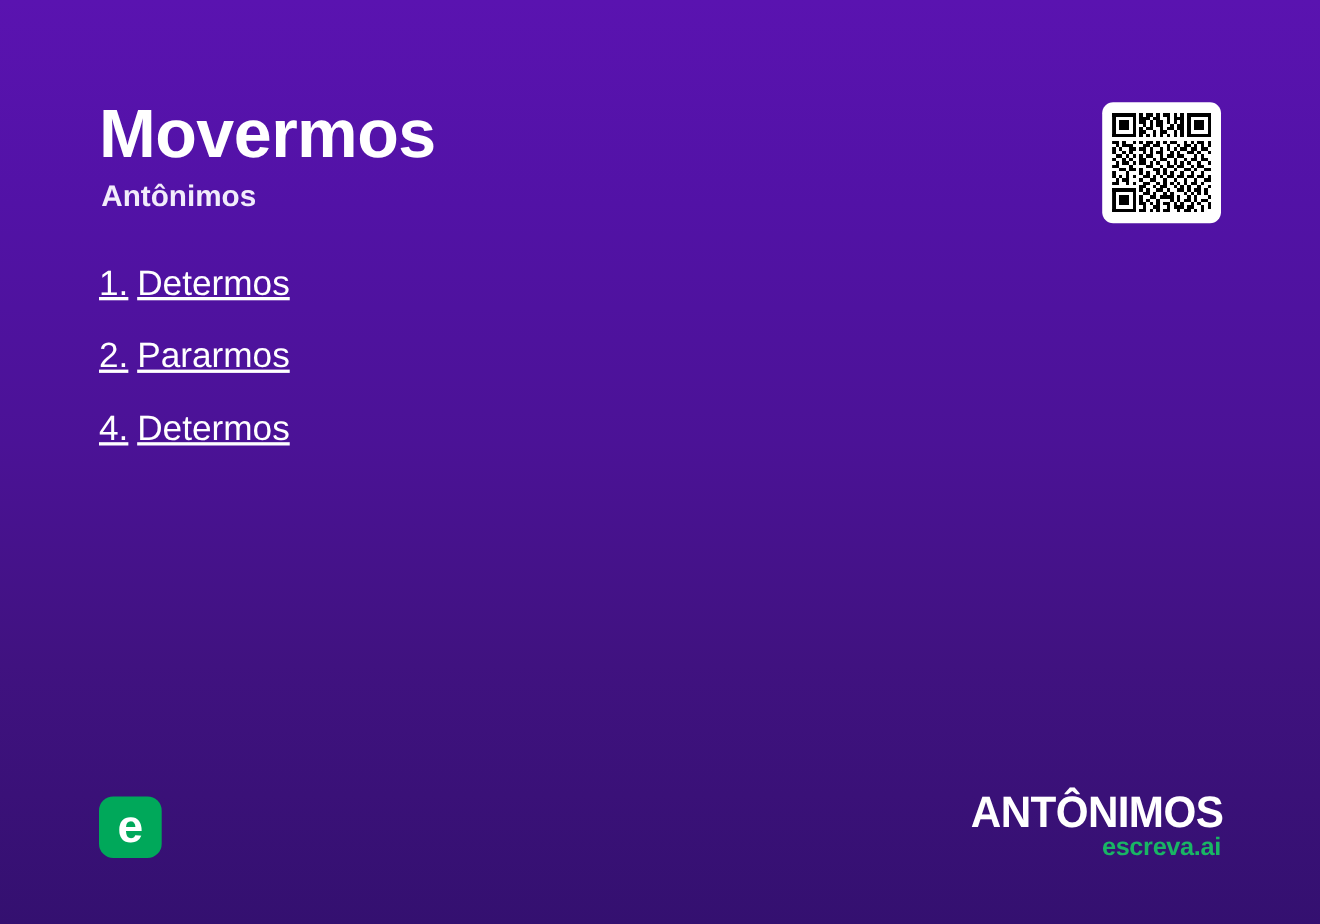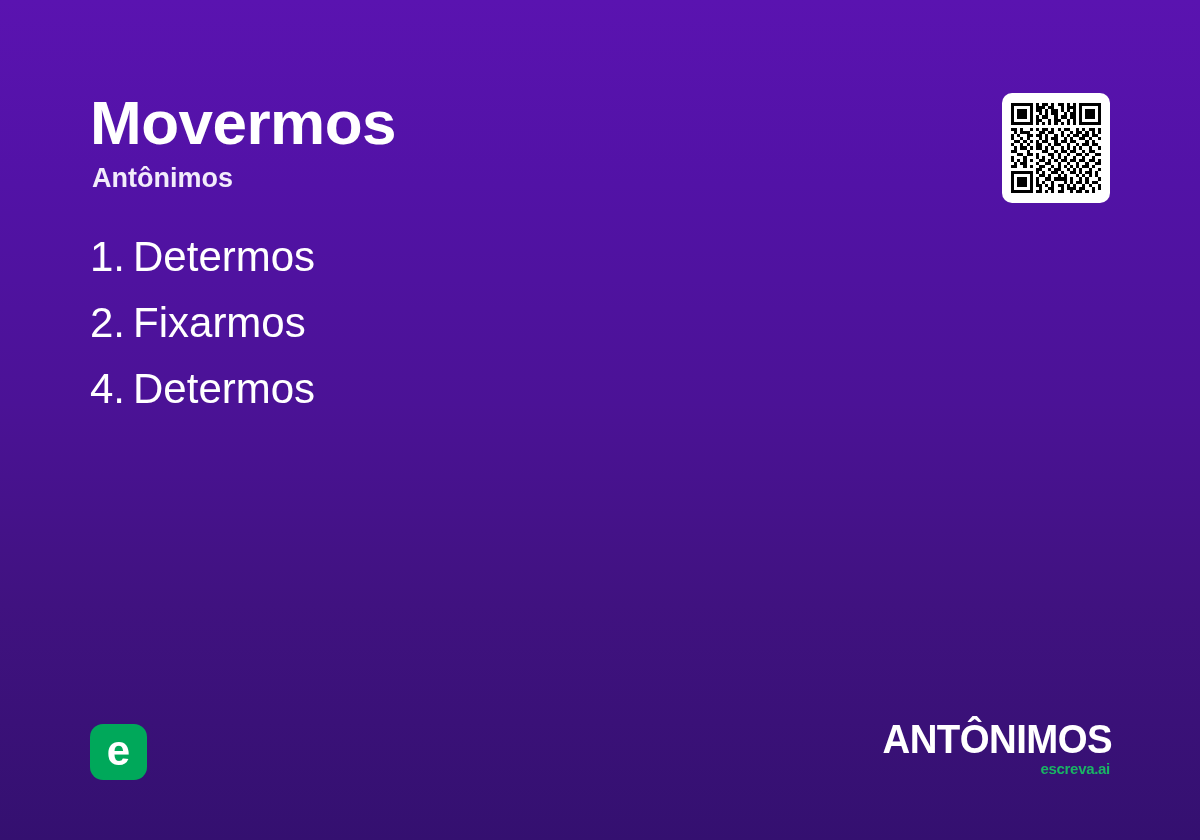--- a/index.html
+++ b/index.html
@@ -49,26 +49,27 @@
   .list {
     position: absolute;
     left: 90px;
     top: 238px;
     margin: 0;
     padding: 0;
     list-style: none;
     width: 860px;
   }
   .list-item {
-    font-size: 42px;
+    font-size: 32px;
     line-height: 38px;
     font-weight: 300;
     color: #ffffff;
     margin: 0 0 28px 0;
     white-space: nowrap;
+    text-decoration: underline;
   }
   .list-item:last-child { margin-bottom: 0; }
   .li-index { margin-right: 8px; }
 
   
   .qr-card {
     position: absolute;
     left: 1002px;
     top: 93px;
     width: 108px;
@@ -112,21 +113,21 @@
   .brand-main {
     font-size: 40px;
     line-height: 42px;
     font-weight: 700;
     color: #ffffff;
     letter-spacing: -0.6px;
     transform: scaleX(0.96);
     transform-origin: right center;
   }
   .brand-sub {
-    font-size: 15px;
+    font-size: 23px;
     line-height: 24px;
     font-weight: 700;
     color: #19b564;
     letter-spacing: -0.3px;
     margin-top: -3px;
     margin-right: 2px;
   }
 </style>
 </head>
 <body>
@@ -136,21 +137,21 @@
   <div class="head">
     <h1 class="title">Movermos</h1>
     <div class="subtitle">Antônimos</div>
   </div>
 
   <ul class="list">
     <li class="list-item">
       <span class="li-index">1.</span><span>Determos</span>
     </li>
     <li class="list-item">
-      <span class="li-index">2.</span><span>Fixarmos</span>
+      <span class="li-index">2.</span><span>Pararmos</span>
     </li>
     <li class="list-item">
       <span class="li-index">4.</span><span>Determos</span>
     </li>
   </ul>
 
   <div class="qr-card">
     <svg viewBox="0 0 29 29" shape-rendering="crispEdges">
       <rect width="29" height="29" fill="#ffffff"></rect>
       <g fill="#000000">

